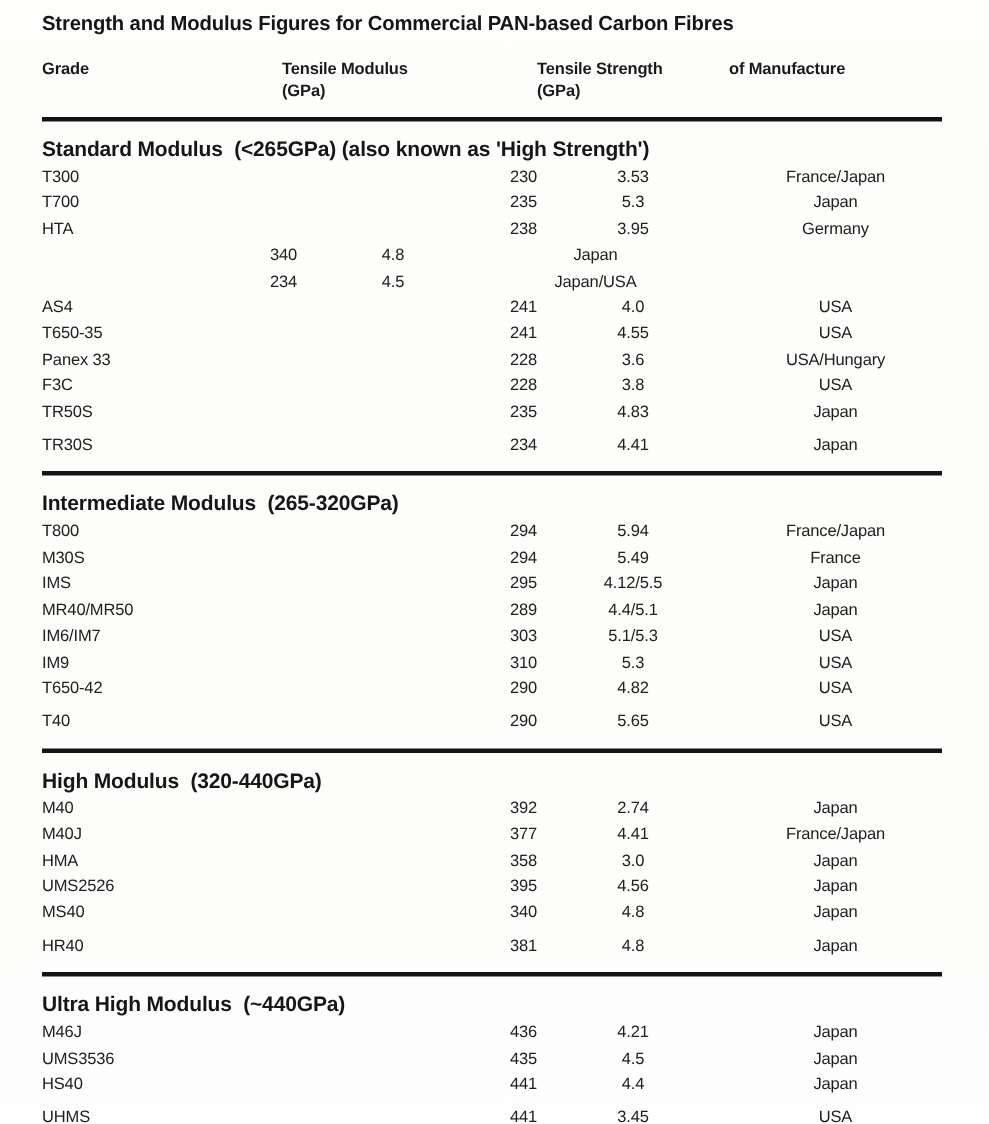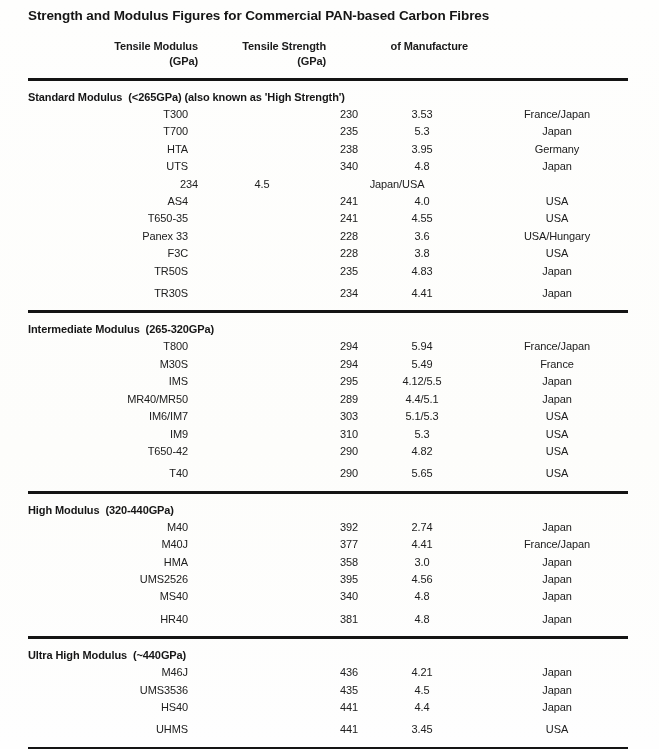--- a/index.html
+++ b/index.html
@@ -28,62 +28,66 @@
     width: 600px;
   }
   .thead {
     display: flex;
     margin-top: 16px;
   }
   .th {
     font-weight: bold;
     font-size: 11px;
     line-height: 15px;
-    text-align: right;
+    text-align: left;
     color: #1a1a1a;
   }
   .th .l2 { font-weight: bold; }
   .col-grade   { width: 160px; text-align: left; }
   .col-modulus { width: 170px; }
   .col-strength{ width: 128px; }
   .col-country { width: 142px; }
   .rule {
     height: 3px;
     background: #141414;
     margin-top: 9px;
   }
   .section-header {
     font-weight: bold;
-    font-size: 11px;
+    font-size: 14px;
     margin: 10px 0 3px 0;
     white-space: pre;
     color: #161616;
   }
   .row {
     display: flex;
     font-size: 11px;
     line-height: 17.4px;
     color: #202020;
   }
   .row.last-row { margin-top: 5px; }
   .cell { overflow: hidden; }
-  .cell.c0 { width: 160px; text-align: right; }
+  .cell.c0 { width: 160px; text-align: left; }
   .cell.c1 { width: 170px; text-align: right; }
   .cell.c2 { width: 128px; text-align: center; }
   .cell.c3 { width: 142px; text-align: center; }
   .section-rule { margin-top: 8px; }
 </style>
 </head>
 <body>
 
 <div class="page">
   <h1 class="title">Strength and Modulus Figures for Commercial PAN-based Carbon Fibres</h1>
 
   <div class="table">
     <div class="thead">
+      <div class="th col-grade">
+        <div class="l1">Grade</div>
+        <div class="l2"></div>
+      </div>
       <div class="th col-modulus">
         <div class="l1">Tensile Modulus</div>
         <div class="l2">(GPa)</div>
       </div>
       <div class="th col-strength">
         <div class="l1">Tensile Strength</div>
         <div class="l2">(GPa)</div>
       </div>
       <div class="th col-country">
         <div class="l2">of Manufacture</div>
@@ -111,21 +115,20 @@
   </div>
 
   <div class="row">
     <div class="cell c0">HTA</div>
     <div class="cell c1">238</div>
     <div class="cell c2">3.95</div>
     <div class="cell c3">Germany</div>
   </div>
 
   <div class="row">
-    <div class="cell c0">UTS</div>
     <div class="cell c1">340</div>
     <div class="cell c2">4.8</div>
     <div class="cell c3">Japan</div>
   </div>
 
   <div class="row">
     <div class="cell c1">234</div>
     <div class="cell c2">4.5</div>
     <div class="cell c3">Japan/USA</div>
   </div>

